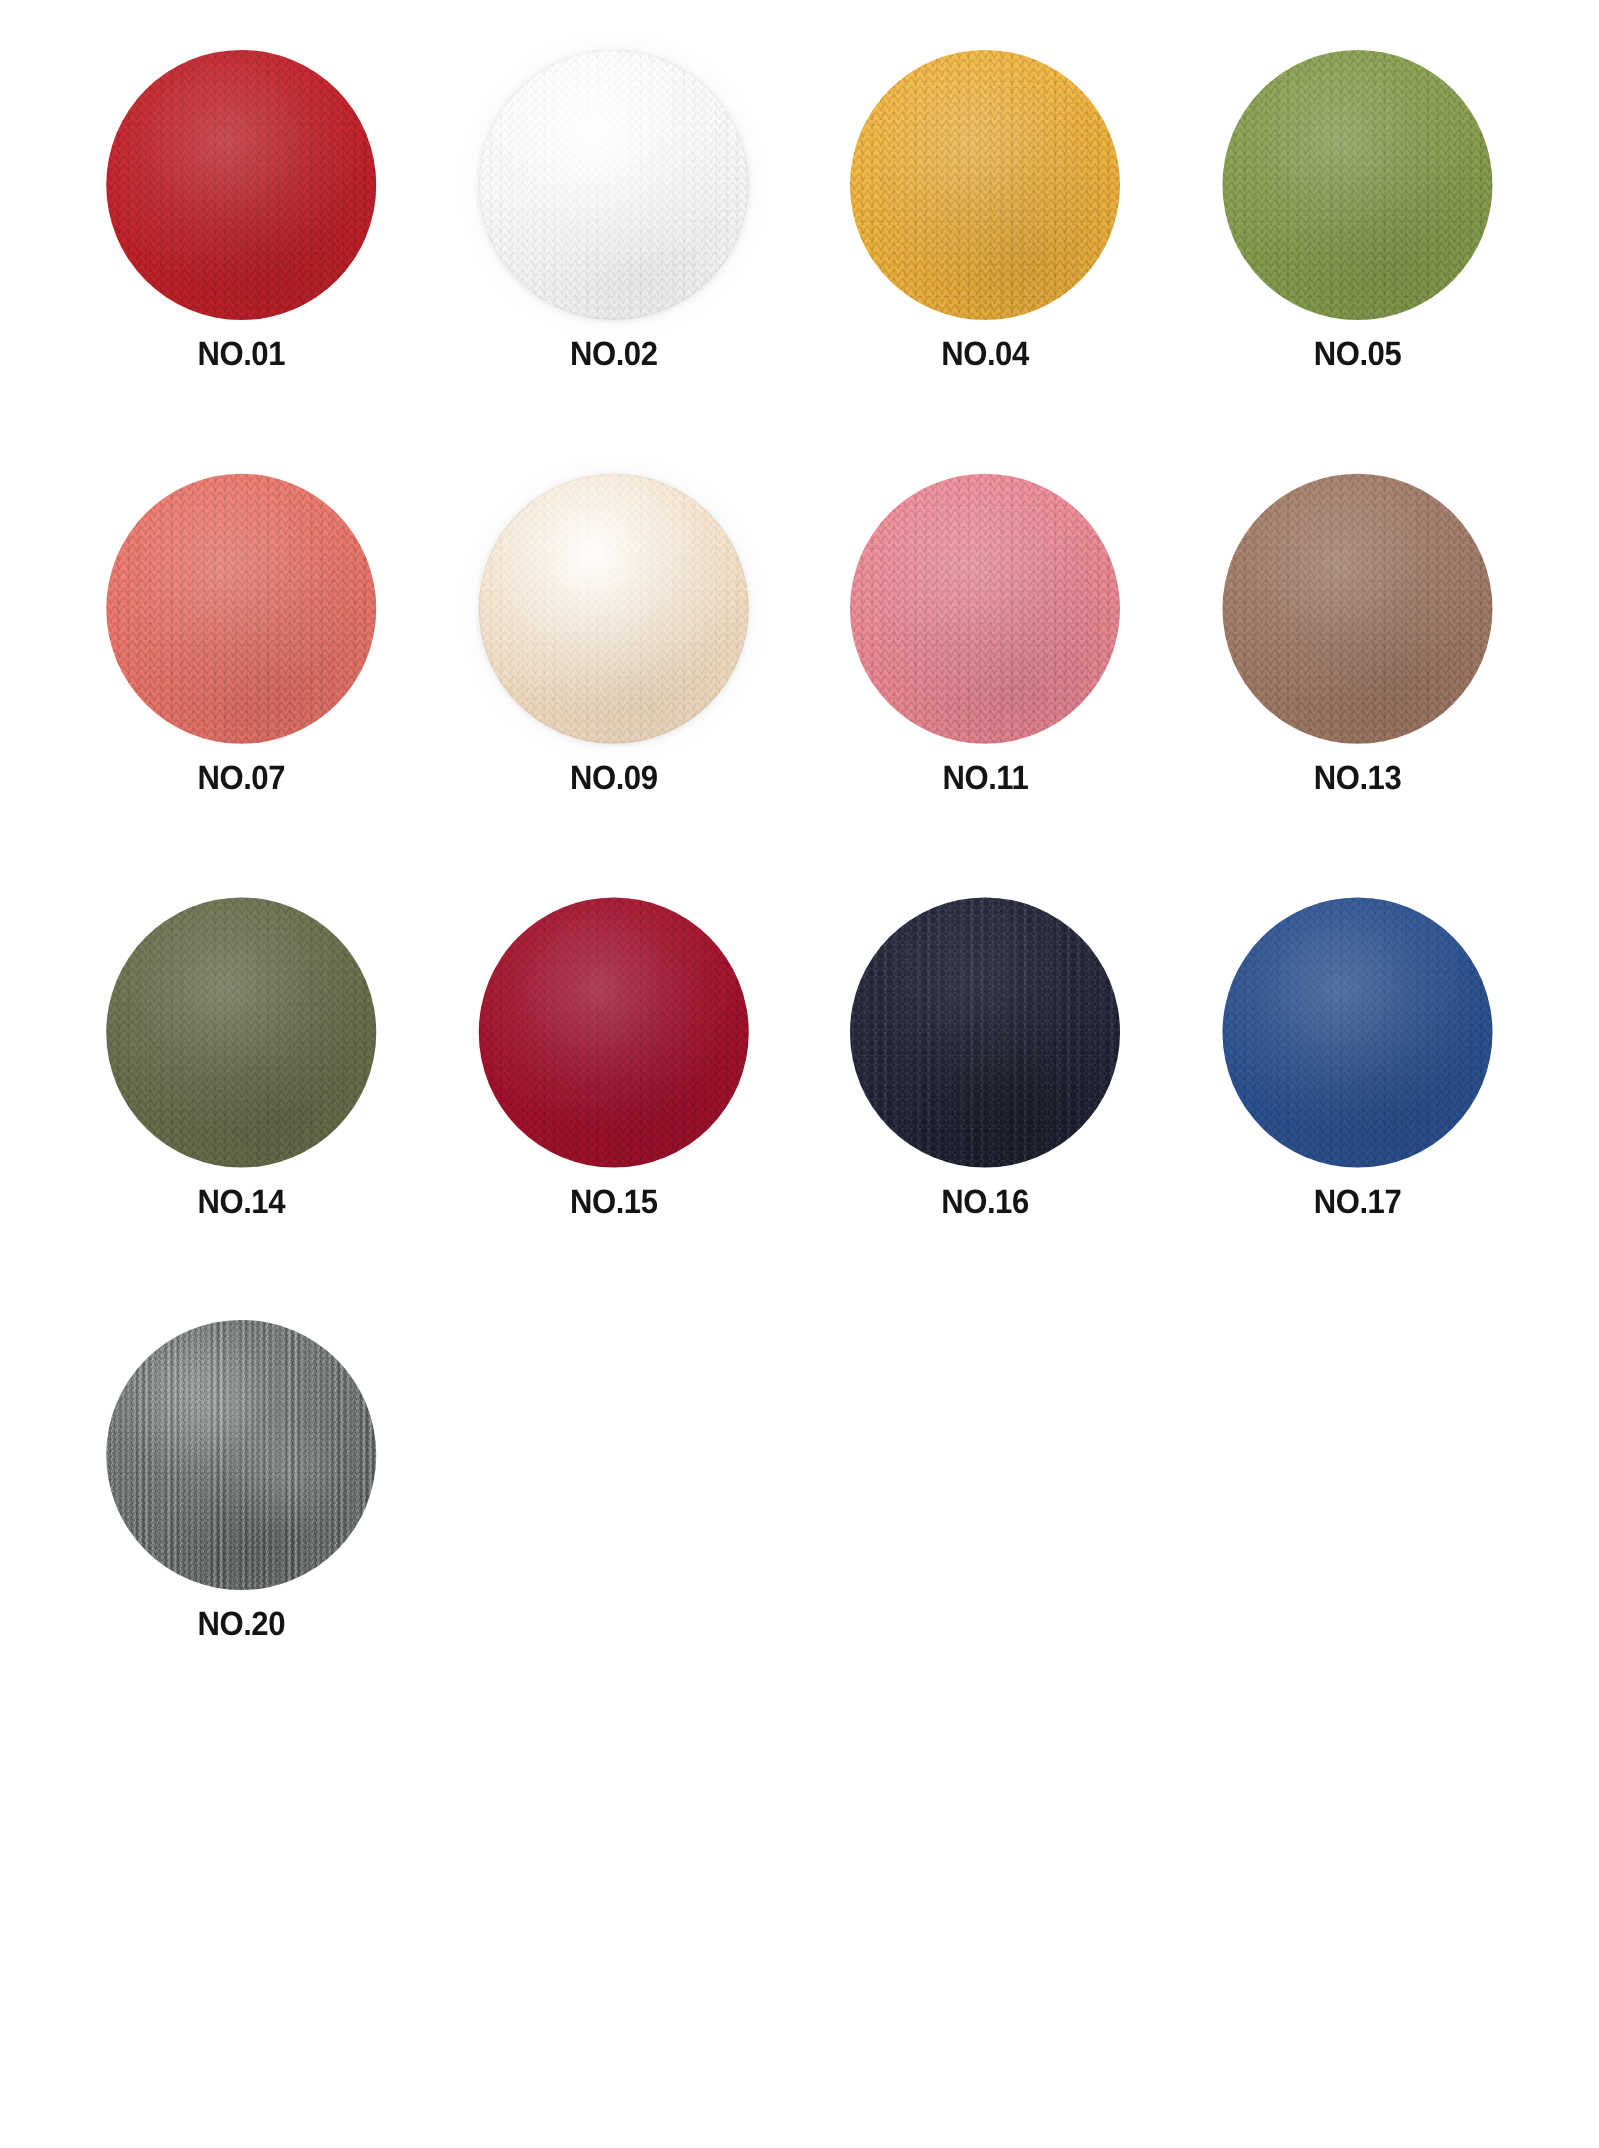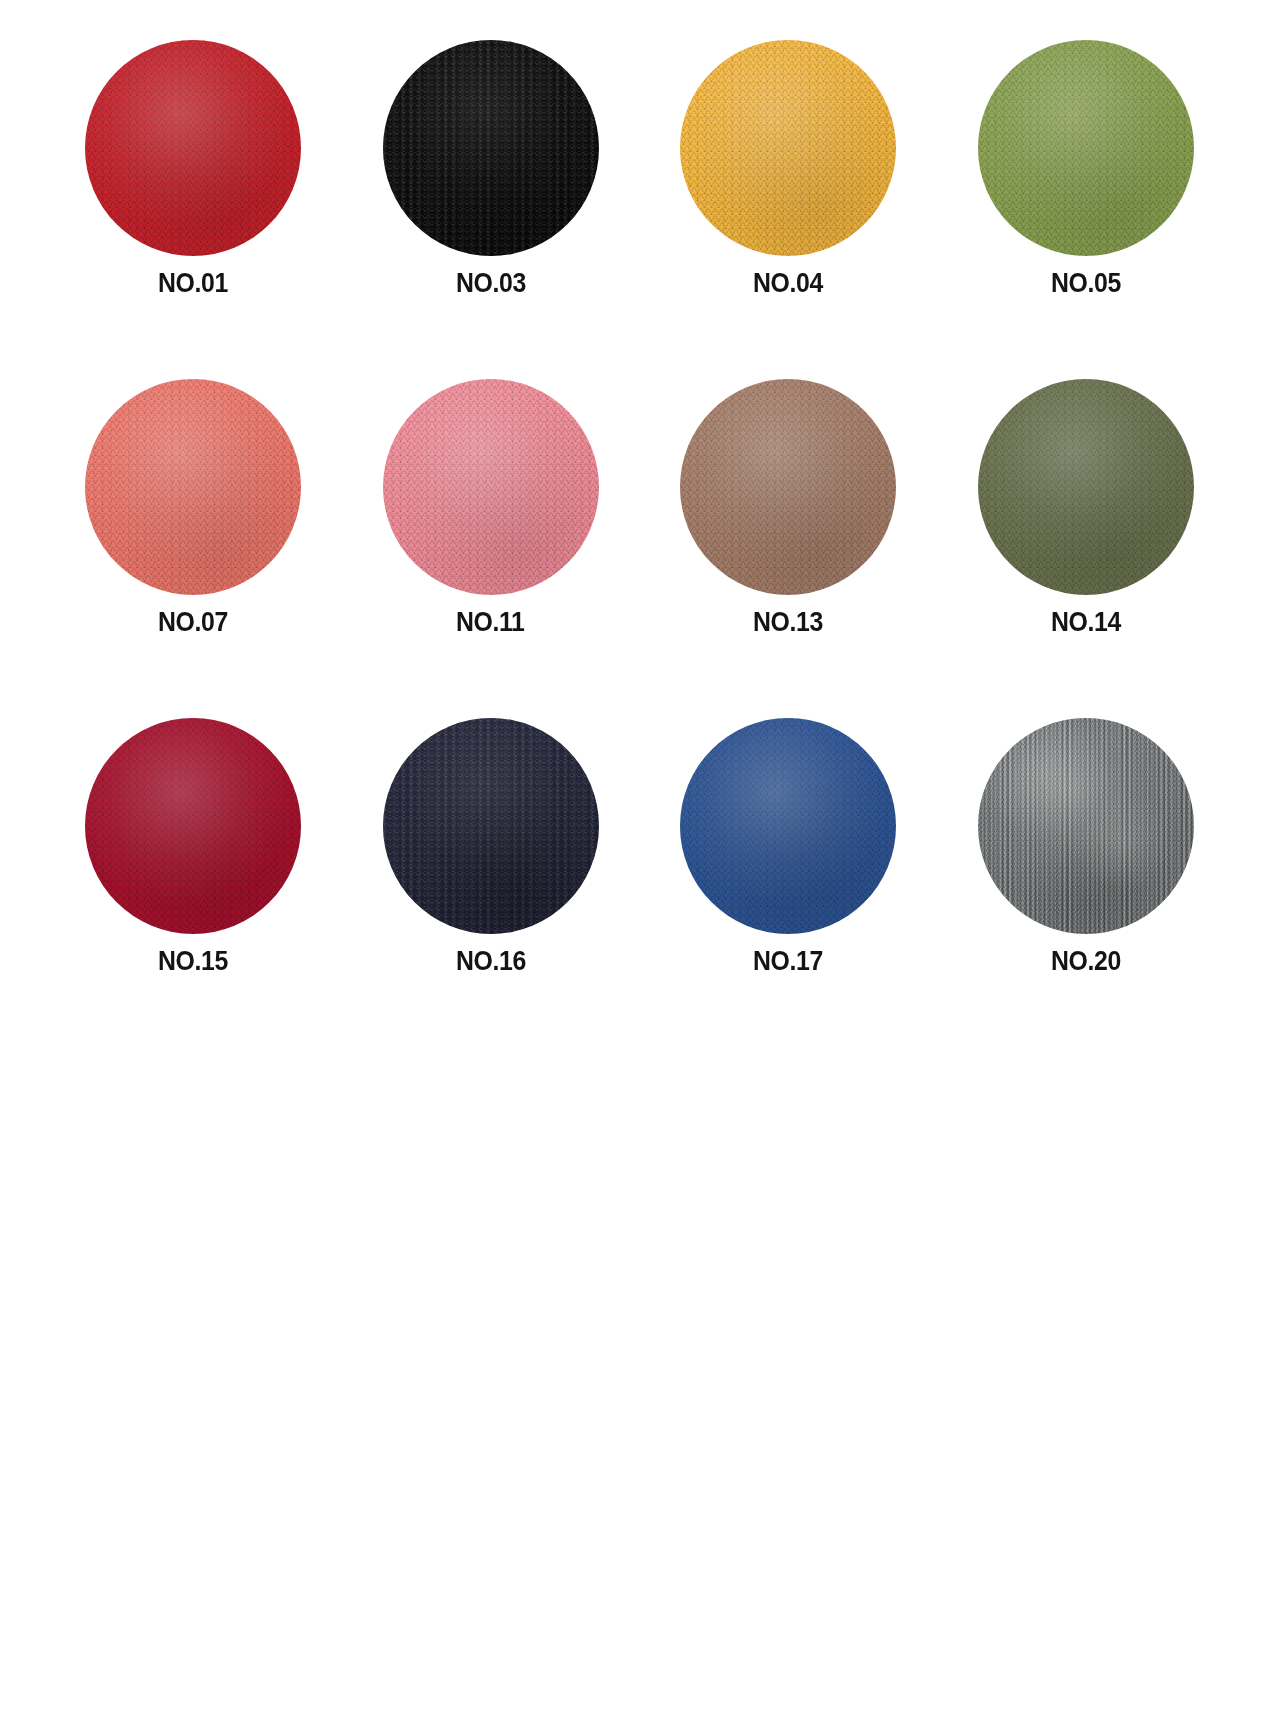--- a/index.html
+++ b/index.html
@@ -216,26 +216,26 @@
         <div class="swatch-disc-wrap">
           <div class="swatch-disc" style="background-color: rgb(200, 35, 44);">
             <div class="knit-tex"></div>
             <div class="disc-shade"></div>
           </div>
         </div>
         <div class="swatch-label">NO.01</div>
       </div>
       <div class="swatch-cell">
         <div class="swatch-disc-wrap">
-          <div class="swatch-disc very-dark" style="background-color: rgb(13, 13, 13);">
-            <div class="knit-tex"></div>
-            <div class="disc-shade"></div>
-          </div>
-        </div>
-        <div class="swatch-label">NO.03</div>
+          <div class="swatch-disc light-rim" style="background-color: rgb(251, 251, 249);">
+            <div class="knit-tex"></div>
+            <div class="disc-shade"></div>
+          </div>
+        </div>
+        <div class="swatch-label">NO.02</div>
       </div>
       <div class="swatch-cell">
         <div class="swatch-disc-wrap">
           <div class="swatch-disc" style="background-color: rgb(245, 184, 65);">
             <div class="knit-tex"></div>
             <div class="disc-shade"></div>
           </div>
         </div>
         <div class="swatch-label">NO.04</div>
       </div>
@@ -249,20 +249,29 @@
         <div class="swatch-label">NO.05</div>
       </div>
       <div class="swatch-cell">
         <div class="swatch-disc-wrap">
           <div class="swatch-disc" style="background-color: rgb(240, 121, 110);">
             <div class="knit-tex"></div>
             <div class="disc-shade"></div>
           </div>
         </div>
         <div class="swatch-label">NO.07</div>
+      </div>
+      <div class="swatch-cell">
+        <div class="swatch-disc-wrap">
+          <div class="swatch-disc light-rim" style="background-color: rgb(245, 224, 196);">
+            <div class="knit-tex"></div>
+            <div class="disc-shade"></div>
+          </div>
+        </div>
+        <div class="swatch-label">NO.09</div>
       </div>
       <div class="swatch-cell">
         <div class="swatch-disc-wrap">
           <div class="swatch-disc" style="background-color: rgb(242, 142, 154);">
             <div class="knit-tex"></div>
             <div class="disc-shade"></div>
           </div>
         </div>
         <div class="swatch-label">NO.11</div>
       </div>

